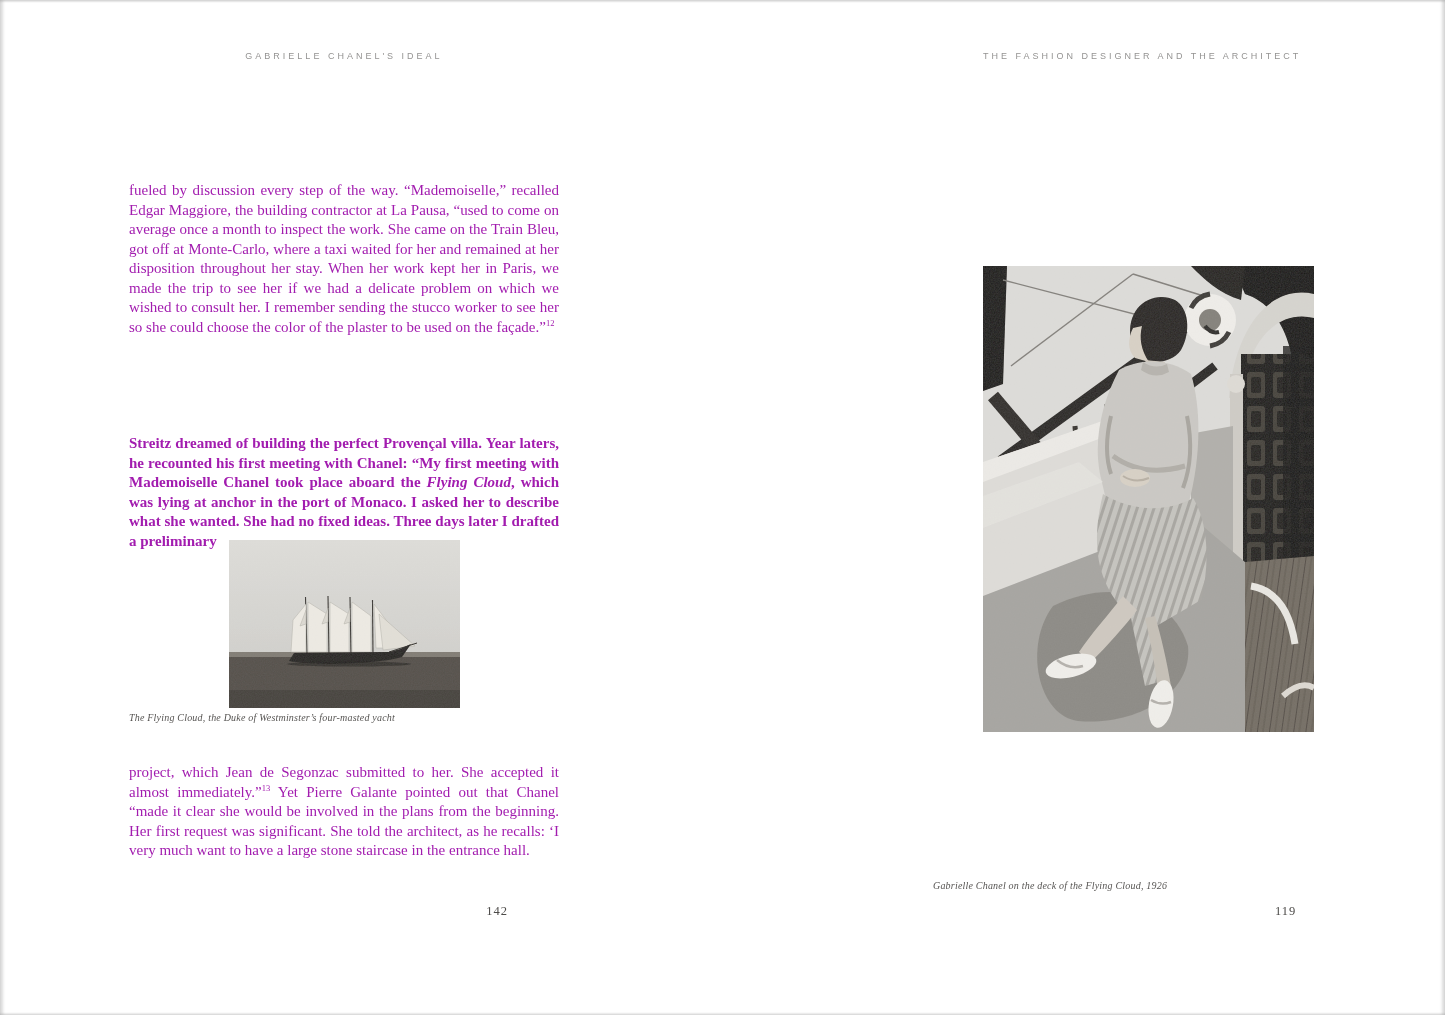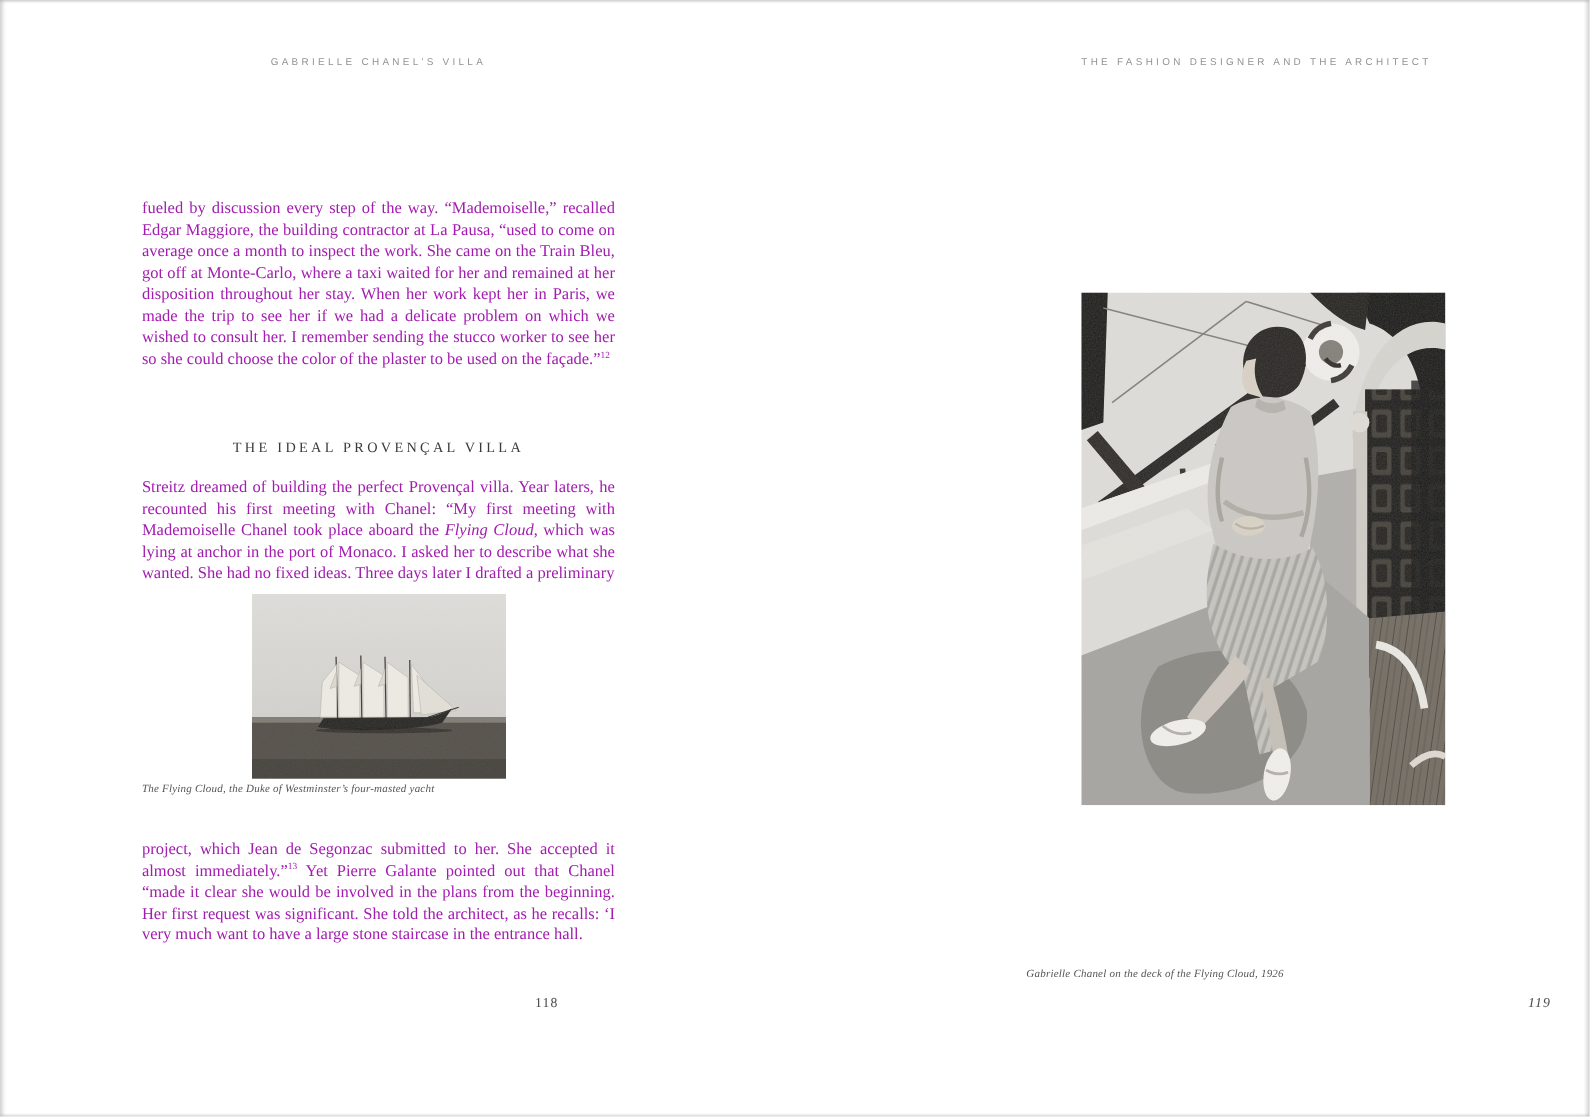--- a/index.html
+++ b/index.html
@@ -20,21 +20,21 @@
   }
   #head-left{left:129px;width:430px;text-align:center;}
   #head-right{left:983px;width:332px;text-align:left;}
   .textblock{
     position:absolute;left:129px;width:430px;
     font-size:15px;line-height:19.5px;text-align:justify;
     color:#a21caf;
   }
   .textblock sup{font-size:8.5px;line-height:0;vertical-align:6px;letter-spacing:0;}
   #para1{top:166px;}
-  #para2{top:419px;}
+  #para2{top:419px;font-weight:bold;}
   #para3{top:748px;}
   .section-heading{
     position:absolute;left:129px;width:430px;top:388px;
     text-align:center;font-size:13px;letter-spacing:3px;
     color:#3c3a39;font-weight:400;white-space:nowrap;
   }
   figure{margin:0;padding:0;position:absolute;}
   #yacht-figure{left:229px;top:540px;width:231px;height:168px;}
   #chanel-figure{left:983px;top:266px;width:331px;height:466px;}
   figure svg{display:block;}
@@ -42,32 +42,31 @@
     position:absolute;
     font-style:italic;font-size:10px;color:#575553;letter-spacing:.2px;
     white-space:nowrap;
   }
   #yacht-caption{left:129px;width:430px;top:712px;text-align:left;}
   #chanel-caption{left:933px;top:880px;font-size:10px;}
   .page-number{
     position:absolute;top:904px;font-size:12.5px;color:#4c4a48;letter-spacing:1px;
   }
   #folio-left{left:467px;width:60px;text-align:center;}
-  #folio-right{left:1350px;width:60px;text-align:right;font-style:italic;}
+  #folio-right{left:1275px;width:60px;text-align:left;}
 </style>
 </head>
 <body>
 
 <div class="spread">
 
-  <div class="running-head" id="head-left">GABRIELLE CHANEL'S VILLA</div>
+  <div class="running-head" id="head-left">GABRIELLE CHANEL'S IDEAL</div>
 
   <p class="textblock" id="para1"><span>fueled by discussion every step of the way. “Mademoiselle,” recalled Edgar Maggiore, the building contractor at La Pausa, “used to come on average once a month to inspect the work. She came on the Train Bleu, got off at Monte-Carlo, where a taxi waited for her and remained at her disposition throughout her stay. When her work kept her in Paris, we made the trip to see her if we had a delicate problem on which we wished to consult her. I remember sending the stucco worker to see her so she could choose the color of the plaster to be used on the façade.”</span><sup>12</sup></p>
 
-  <h2 class="section-heading">THE IDEAL PROVENÇAL VILLA</h2>
 
   <p class="textblock" id="para2"><span>Streitz dreamed of building the perfect Provençal villa. Year laters, he recounted his first meeting with Chanel: “My first meeting with Mademoiselle Chanel took place aboard the </span><em>Flying Cloud</em><span>, which was lying at anchor in the port of Monaco. I asked her to describe what she wanted. She had no fixed ideas. Three days later I drafted a preliminary</span></p>
 
   <figure id="yacht-figure">
     <svg width="231" height="168" viewBox="0 0 231 168" role="img">
       <defs>
         <linearGradient id="skyGrad" x1="0" y1="0" x2="0" y2="1">
           <stop offset="0" stop-color="#deddd9"></stop>
           <stop offset="1" stop-color="#d2d1cd"></stop>
         </linearGradient>
@@ -114,21 +113,21 @@
         <path d="M60,121 L65,113 L160,112 C170,110 176,107 182,104 L173,117 C150,124 85,126 60,121 Z" fill="#24221f"></path>
         <ellipse cx="120" cy="124" rx="62" ry="2.6" fill="#1d1b18" opacity="0.55"></ellipse>
       </g>
     </svg>
   </figure>
 
   <div class="caption" id="yacht-caption">The Flying Cloud, the Duke of Westminster’s four-masted yacht</div>
 
   <p class="textblock" id="para3"><span>project, which Jean de Segonzac submitted to her. She accepted it almost immediately.”</span><sup>13</sup><span> Yet Pierre Galante pointed out that Chanel “made it clear she would be involved in the plans from the beginning. Her first request was significant. She told the architect, as he recalls: ‘I very much want to have a large stone staircase in the entrance hall.</span></p>
 
-  <div class="page-number" id="folio-left">118</div>
+  <div class="page-number" id="folio-left">142</div>
 
   <div class="running-head" id="head-right">THE FASHION DESIGNER AND THE ARCHITECT</div>
 
   <figure id="chanel-figure">
     <svg width="331" height="466" viewBox="0 0 331 466" role="img">
       <defs>
         <pattern id="pleats" width="8" height="8" patternUnits="userSpaceOnUse" patternTransform="rotate(18)">
           <rect width="8" height="8" fill="#c6c4bf"></rect>
           <rect x="4" width="3" height="8" fill="#a8a6a1"></rect>
         </pattern>

